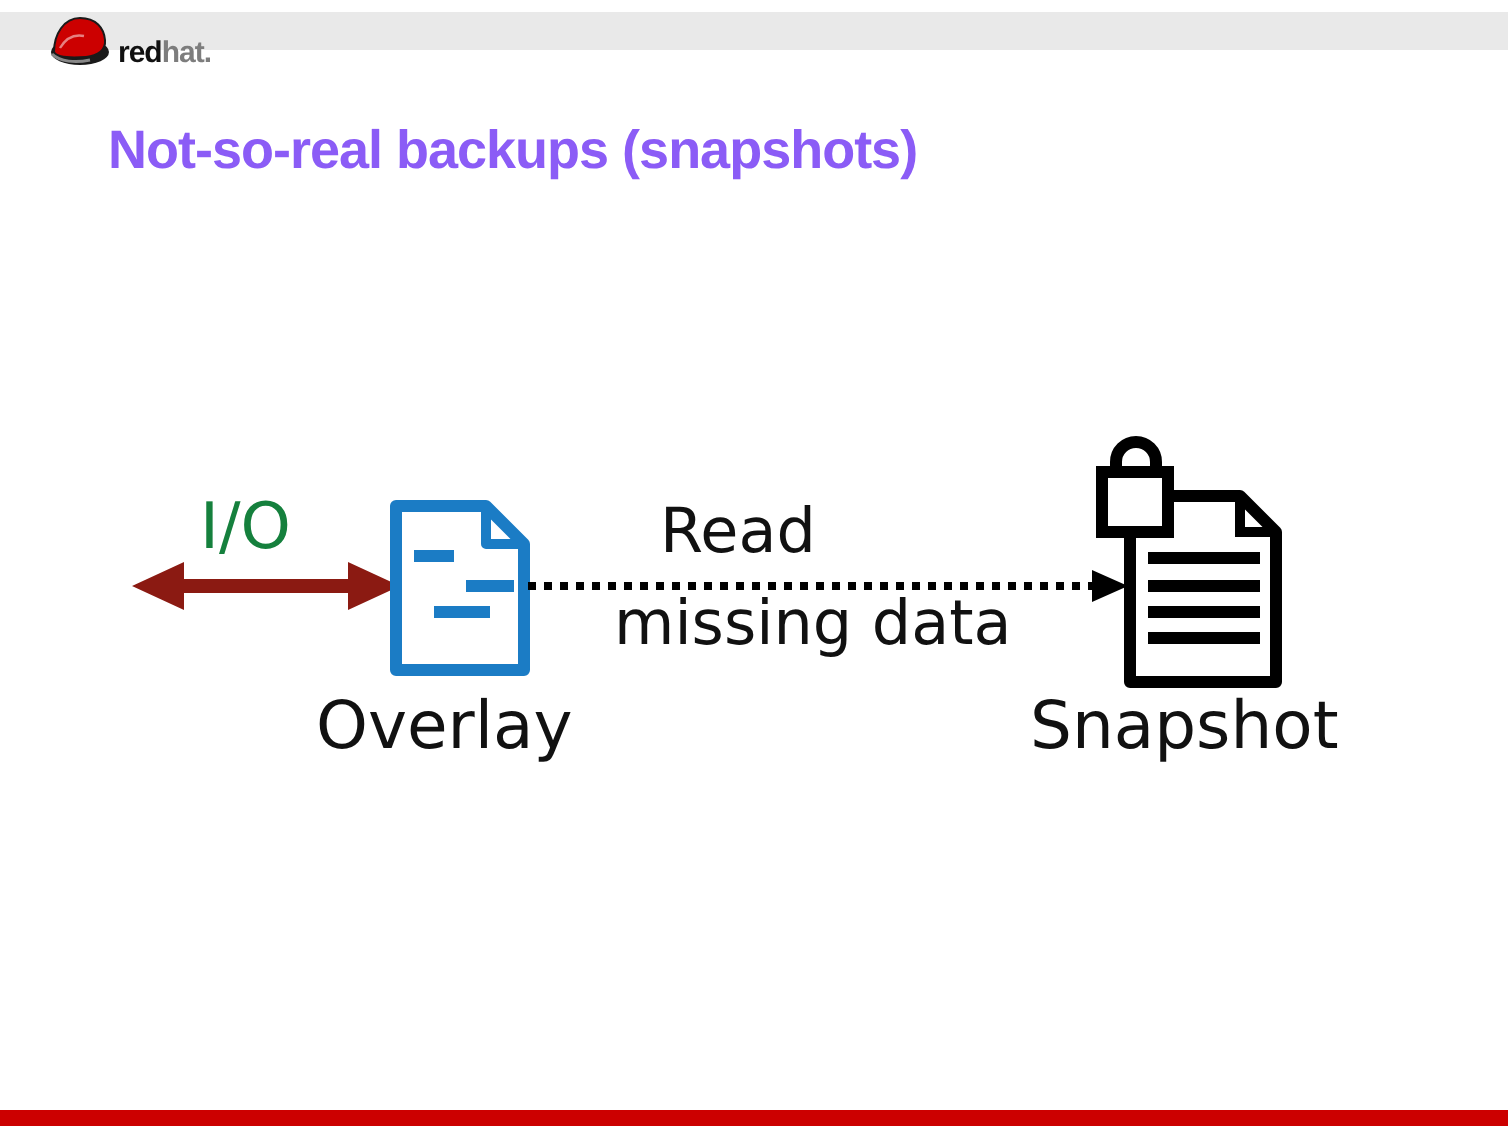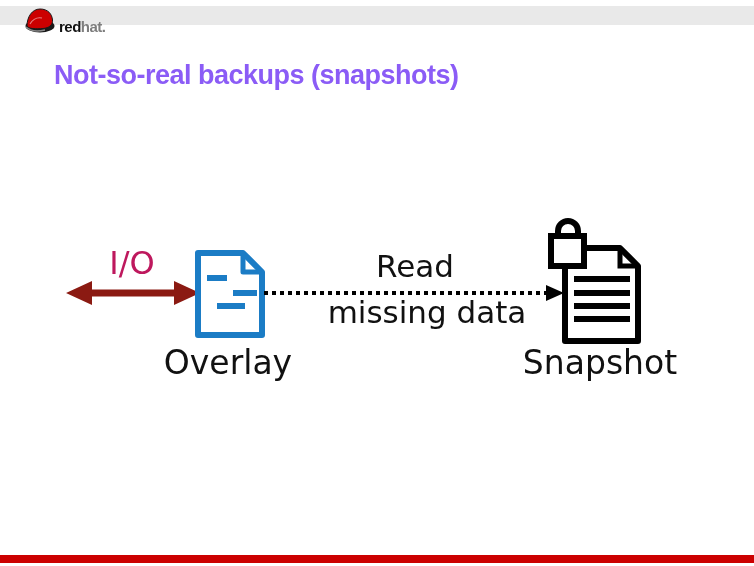--- a/index.html
+++ b/index.html
@@ -35,25 +35,25 @@
   .title {
     position: absolute; left: 54px; top: 60px;
     font-family: "Liberation Sans", sans-serif;
     font-size: 27px; font-weight: bold; letter-spacing: -0.5px;
     color: #8b5cf6; white-space: nowrap;
   }
 
   
   .dia-text {
     position: absolute; color: #111111;
-    font-size: 31px; text-align: center; white-space: nowrap;
+    font-size: 31px; white-space: nowrap;
   }
   .io-label {
     position: absolute; left: 100px; top: 244px; width: 64px;
-    color: #be185d; font-size: 32px; text-align: center;
+    color: #15803d; font-size: 32px; 
   }
   .read-line1 { left: 330px; top: 248px; width: 170px; }
   .read-line2 { left: 307px; top: 294px; width: 240px; }
   .overlay-label  { left: 158px; top: 343px; width: 140px; font-size: 33px; }
   .snapshot-label { left: 515px; top: 343px; width: 170px; font-size: 33px; }
 
   
   .io-arrow       { position: absolute; left: 66px;  top: 280px; }
   .overlay-doc    { position: absolute; left: 194px; top: 249px; }
   .dotted-arrow   { position: absolute; left: 264px; top: 281px; }

